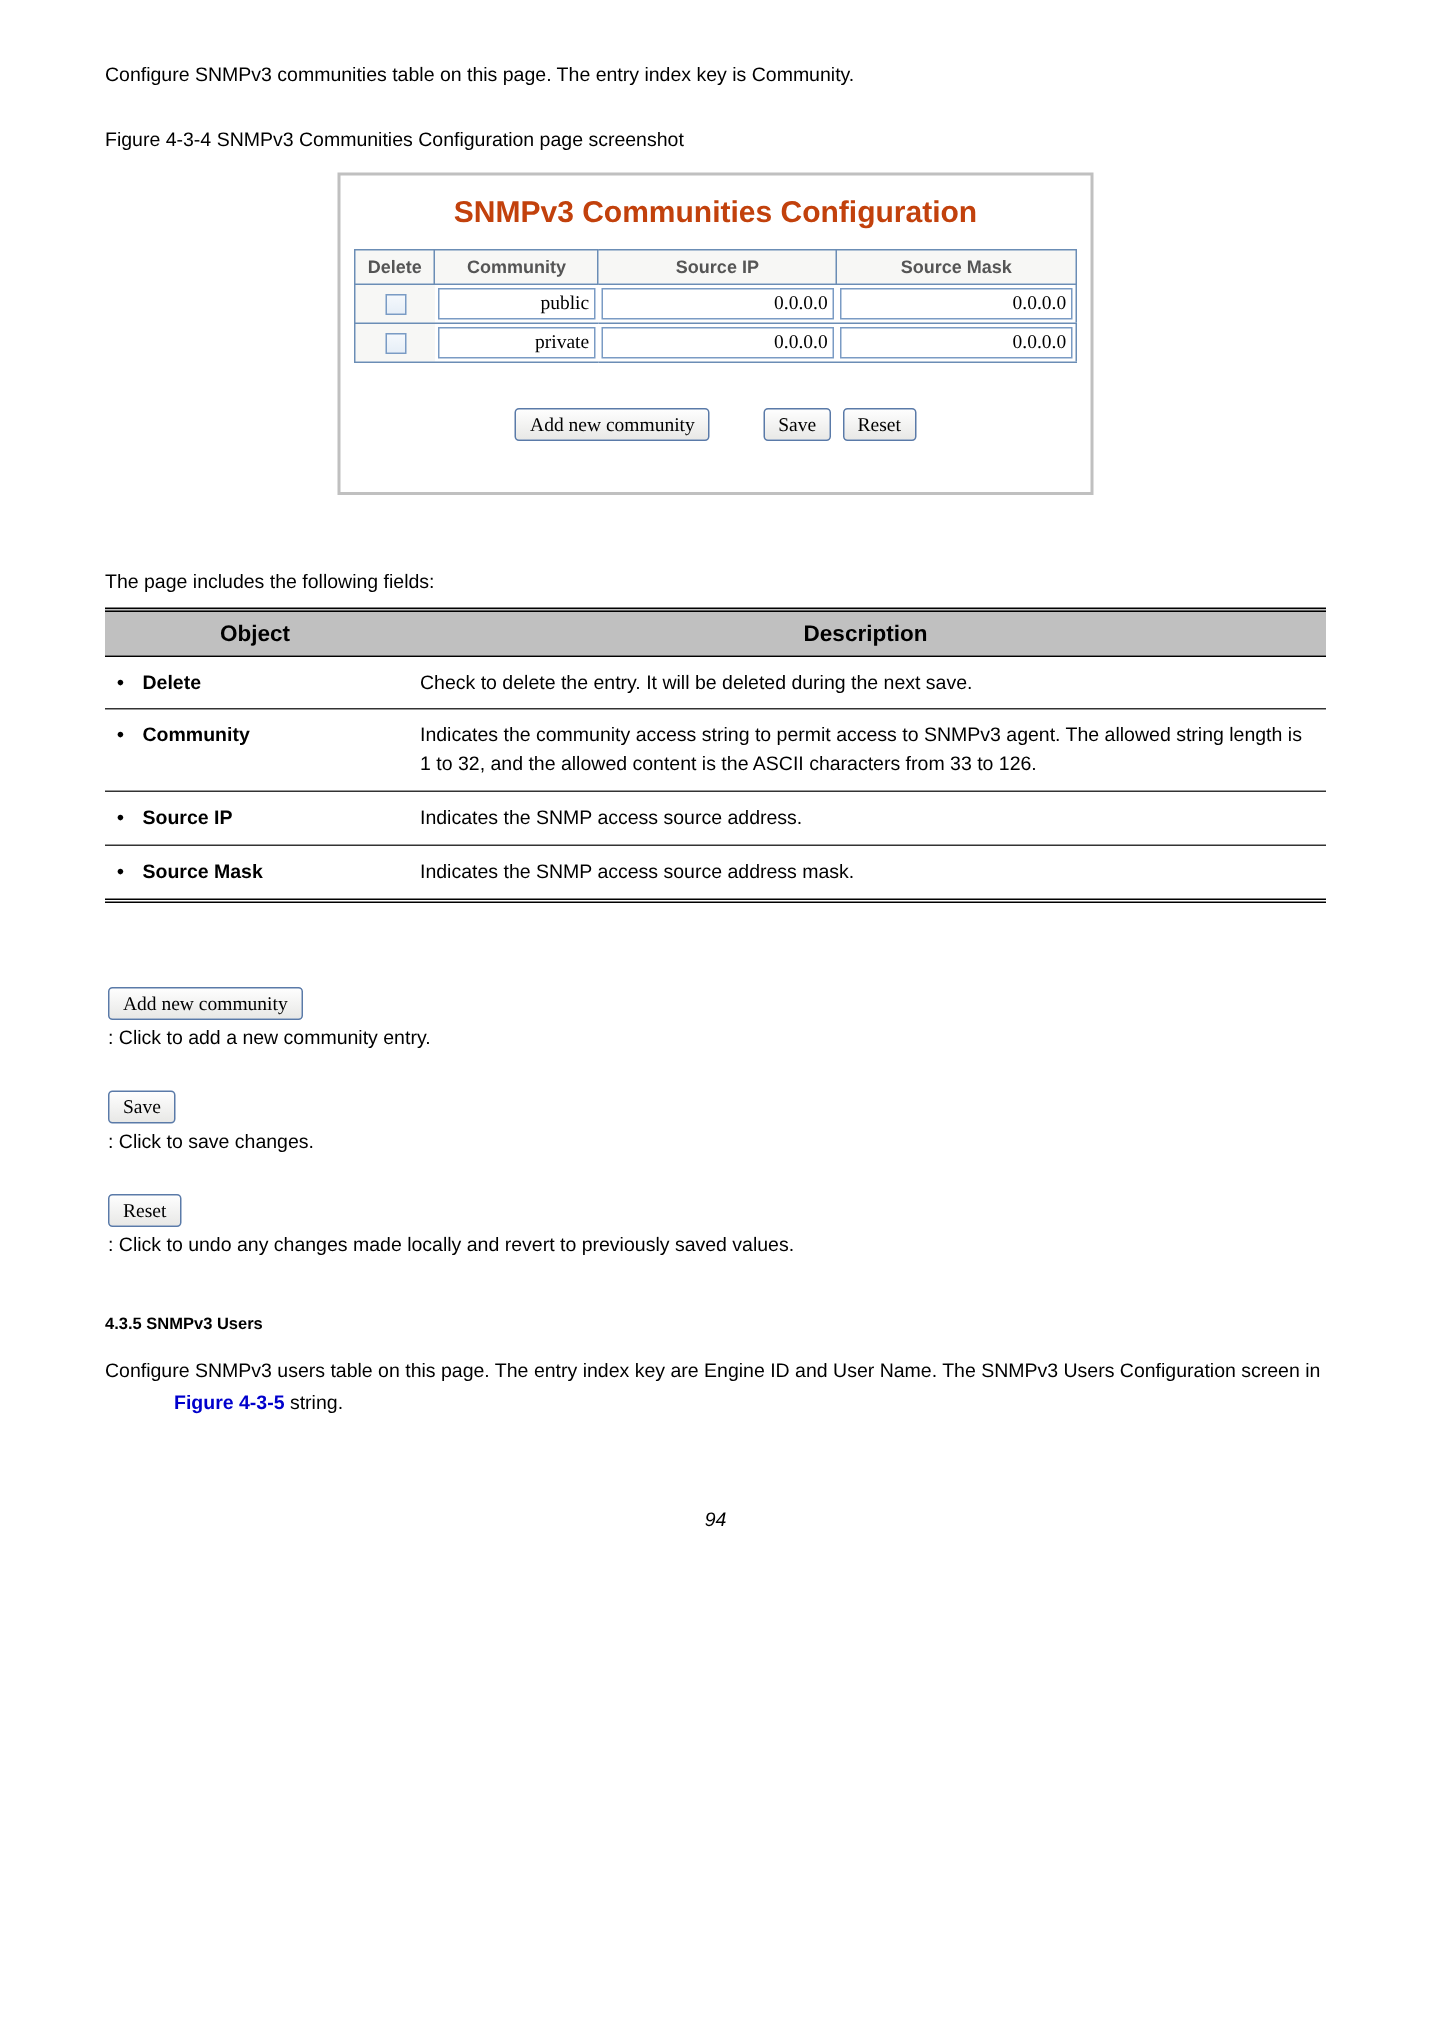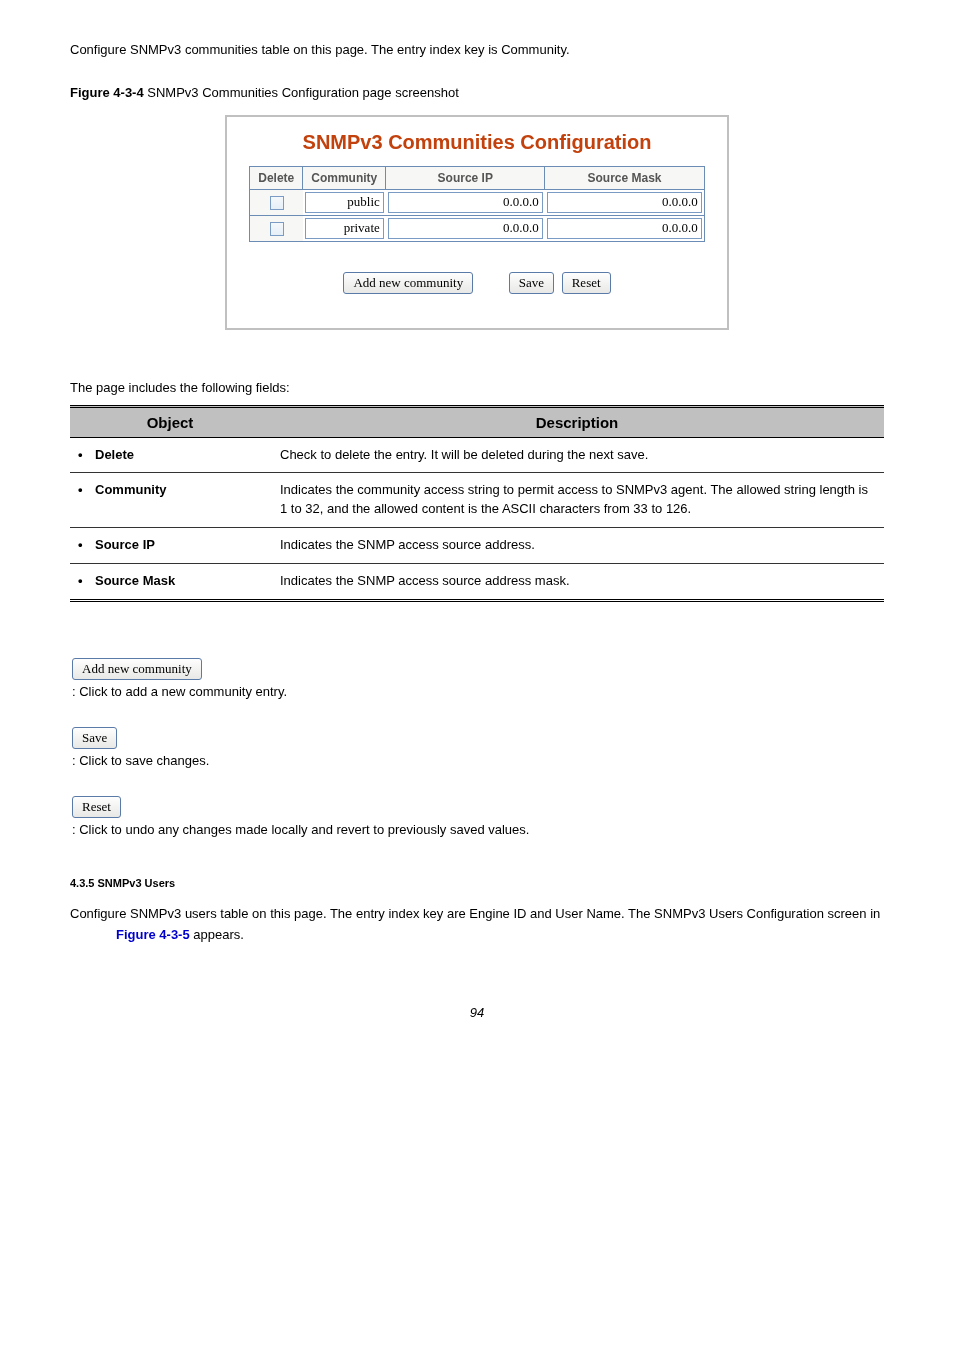--- a/index.html
+++ b/index.html
@@ -17,21 +17,21 @@
     }
     .page-intro {
       margin-bottom: 25px;
       line-height: 1.5;
     }
     .figure-caption {
       margin-bottom: 15px;
       font-size: 13px;
     }
     .figure-label {
-      font-weight: bold;
+      font-weight: normal;
       margin-top: 30px;
     }
     .config-panel {
       width: 504px;
       margin: 0 auto 50px auto;
       border: 2px solid #c0c0c0;
       padding: 0;
       background: #fff;
     }
     .panel-title {
@@ -75,21 +75,21 @@
     .config-table input[type="text"] {
       font-family: 'Times New Roman', serif;
       font-size: 13px;
       border: 1px solid #7a9bc4;
       height: 21px;
       text-align: right;
       padding: 0 3px;
       background: #fff;
     }
     .config-table input.community-input {
-      width: 79px;
+      width: 105px;
     }
     .config-table input.ip-input {
       width: 155px;
     }
     .config-table input.mask-input {
       width: 155px;
     }
     .checkbox-box {
       display: inline-block;
       width: 14px;
@@ -273,16 +273,16 @@
   <div class="button-desc-text">: Click to save changes.</div>
 </div>
 
 <div class="button-desc-block">
   <button class="btn">Reset</button>
   <div class="button-desc-text">: Click to undo any changes made locally and revert to previously saved values.</div>
 </div>
 
 <div class="section-heading">4.3.5 SNMPv3 Users</div>
 <div class="section-body">
-  <span>Configure SNMPv3 users table on this page. The entry index key are Engine ID and User Name. The SNMPv3 Users Configuration screen in </span><span class="path-text page-num-ref">Figure 4-3-5</span><span> appears.</span>
+  <span>Configure SNMPv3 users table on this page. The entry index key are Engine ID and User Name. The SNMPv3 Users Configuration screen in </span><span class="path-text page-num-ref">Figure 4-3-5</span><span> string.</span>
 </div>
 
 <div class="footer">94</div>
 
 </body></html>

